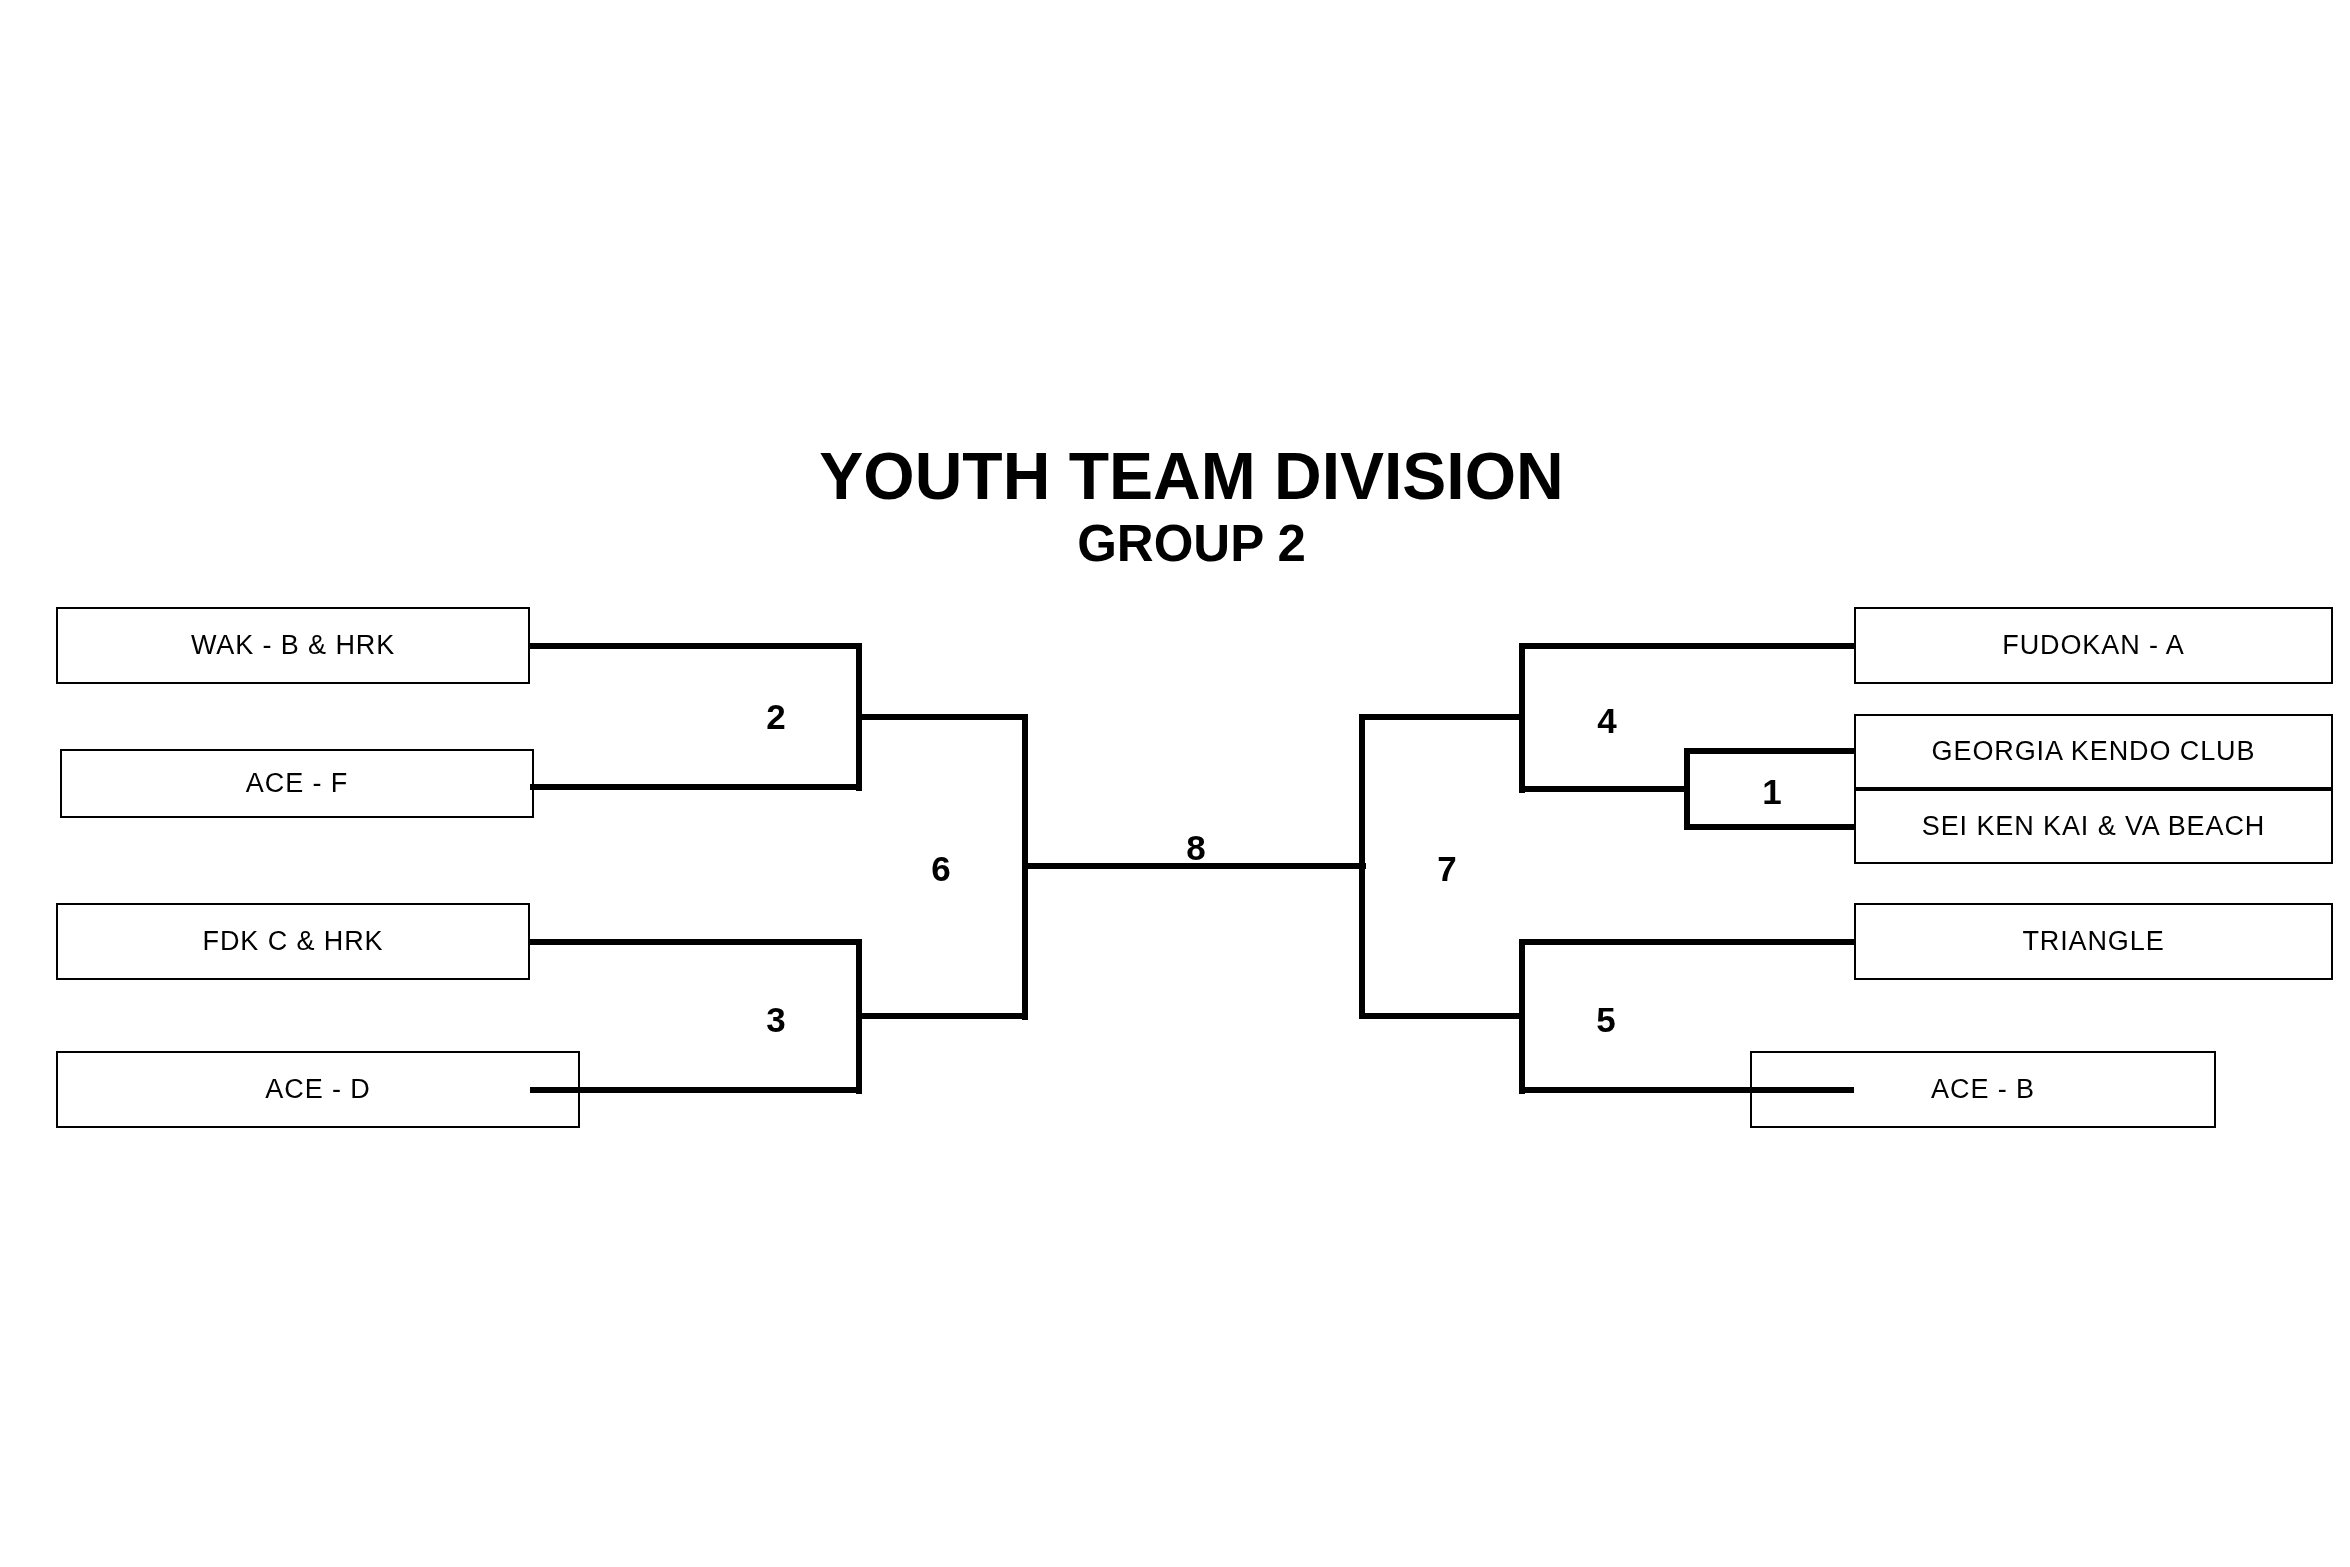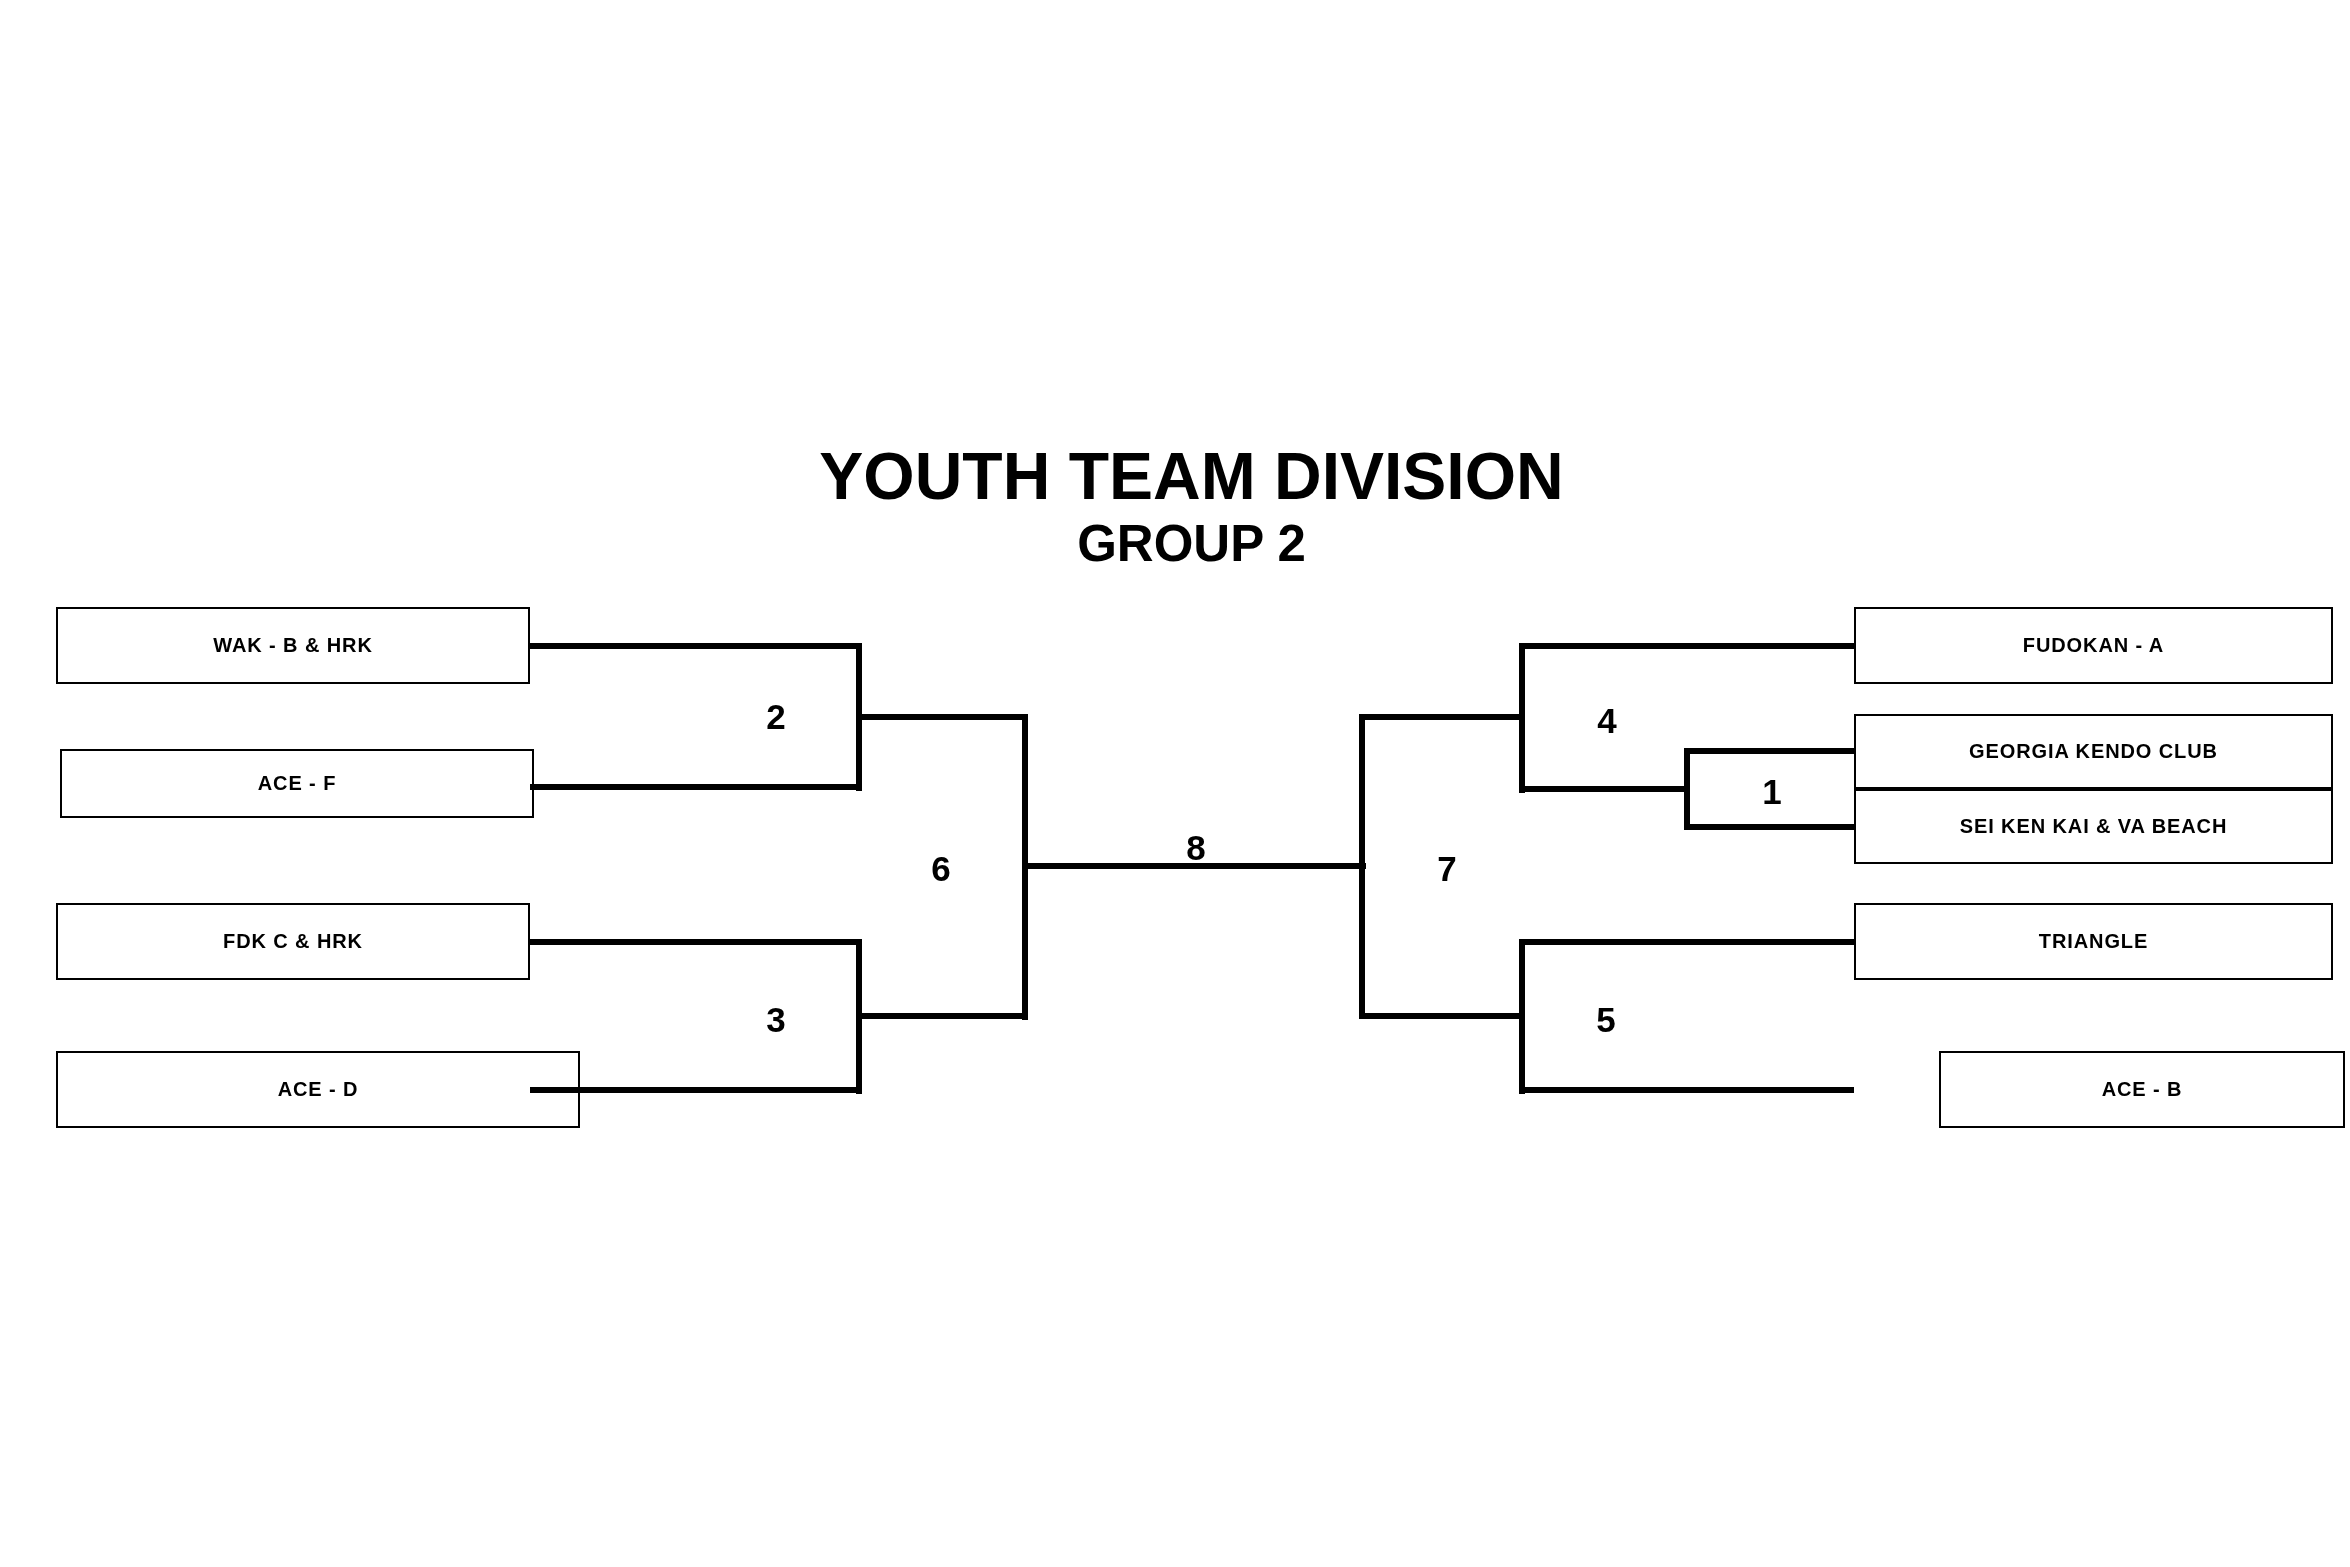--- a/index.html
+++ b/index.html
@@ -17,32 +17,32 @@
   }
   #subtitle {
     position:absolute; left:0; right:0; top:518px;
     text-align:center; font-size:51px; font-weight:700; line-height:1;
   }
   
   .team {
     position:absolute; box-sizing:border-box;
     border:2.8px solid var(--ink); background:var(--paper);
     display:flex; align-items:center; justify-content:center;
-    font-size:20px; font-weight:700; letter-spacing:0.9px;
+    font-size:27px; font-weight:400; letter-spacing:0.9px;
     white-space:nowrap;
   }
   #t-wak      { left:40px;   top:607px;  width:474px; height:77px; }
   #t-acef     { left:44px;   top:749px;  width:474px; height:69px; }
   #t-fdk      { left:40px;   top:903px;  width:474px; height:77px; }
   #t-aced     { left:40px;   top:1051px; width:524px; height:77px; }
   #t-fudokan  { left:1838px; top:607px;  width:479px; height:77px; }
   #t-georgia  { left:1838px; top:714px;  width:479px; height:75px; }
   #t-seikenkai{ left:1838px; top:789px;  width:479px; height:75px; }
   #t-triangle { left:1838px; top:903px;  width:479px; height:77px; }
-  #t-aceb     { left:1923px; top:1051px; width:406px; height:77px; }
+  #t-aceb     { left:1734px; top:1051px; width:466px; height:77px; }
   
   .ln { position:absolute; background:var(--ink); }
   
   #l-m2-top  { left:514px;  top:643px;  width:332px; height:6.4px; }
   #l-m2-bot  { left:514px;  top:784px;  width:332px; height:6.4px; }
   #l-m2-v    { left:840px;  top:643px;  width:6.4px;   height:148px; }
   #l-m2-exit { left:843px;  top:714px;  width:169px; height:6.4px; }
   
   #l-m3-top  { left:514px;  top:939px; width:332px; height:6.4px; }
   #l-m3-bot  { left:514px;  top:1087px; width:332px; height:6.4px; }

